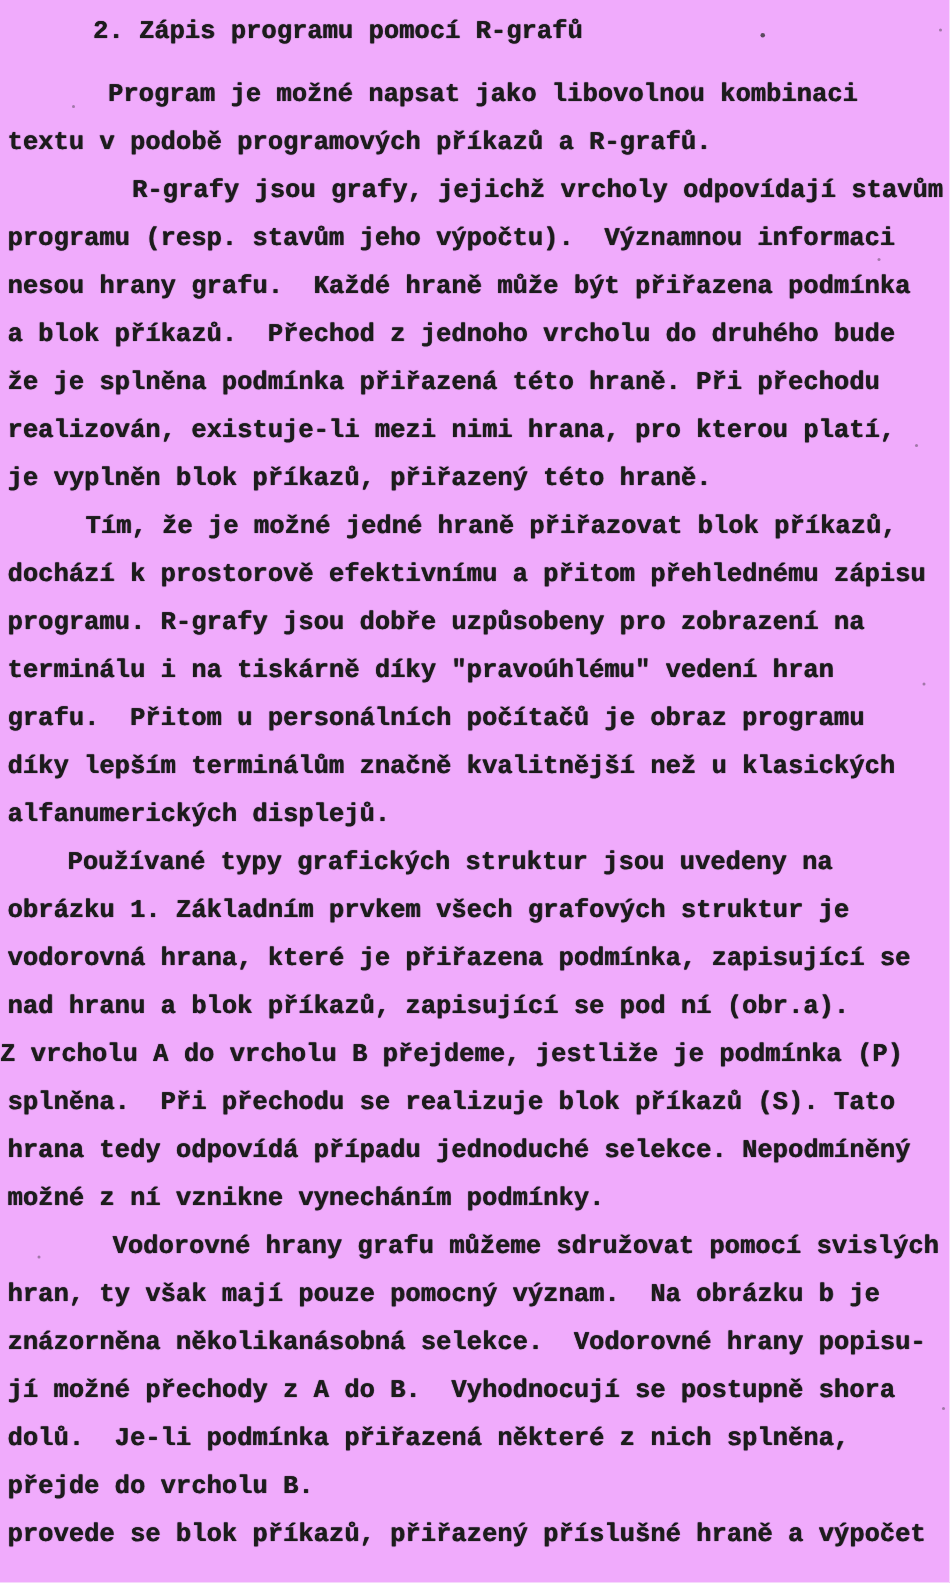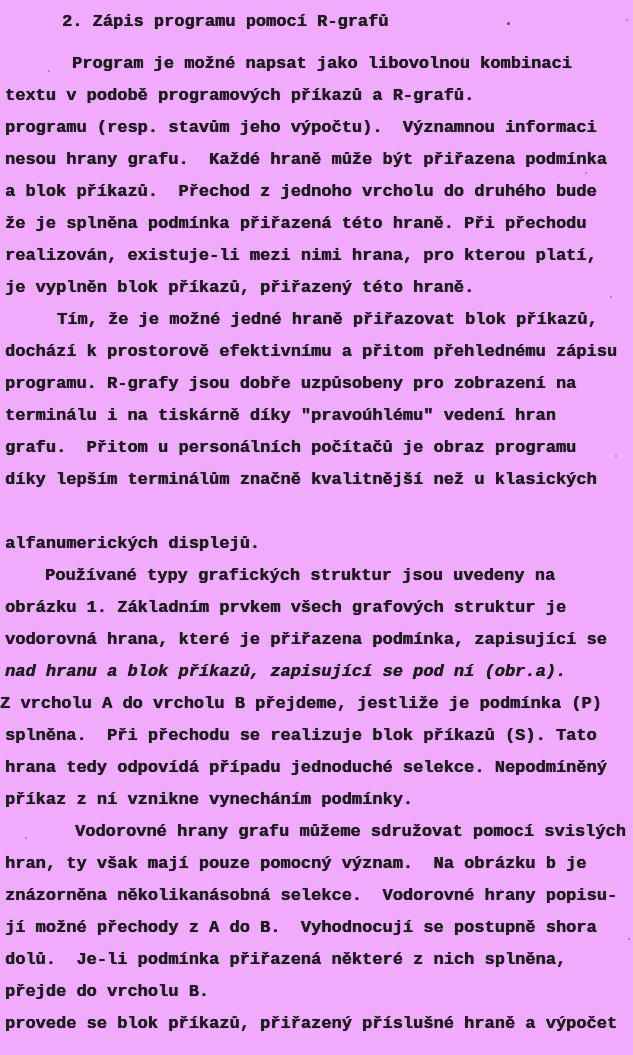--- a/index.html
+++ b/index.html
@@ -38,41 +38,42 @@
   .speck.faint { opacity: 0.4; width: 2px; height: 2px; }
 </style>
 </head>
 <body>
 
 <div id="page">
   <div>
       <div class="line" style="padding-left: 62px;">2. Zápis programu pomocí R-grafů</div>
       <div class="line" style="padding-left: 72px; margin-top: 10px;">Program je možné napsat jako libovolnou kombinaci</div>
       <div class="line" style="padding-left: 5px;">textu v podobě programových příkazů a R-grafů.</div>
+      <div class="line" style="padding-left: 88px;">R-grafy jsou grafy, jejichž vrcholy odpovídají stavům</div>
       <div class="line" style="padding-left: 5px;">programu (resp. stavům jeho výpočtu).  Významnou informaci</div>
       <div class="line" style="padding-left: 5px;">nesou hrany grafu.  Každé hraně může být přiřazena podmínka</div>
       <div class="line" style="padding-left: 5px;">a blok příkazů.  Přechod z jednoho vrcholu do druhého bude</div>
       <div class="line" style="padding-left: 5px;">že je splněna podmínka přiřazená této hraně. Při přechodu</div>
       <div class="line" style="padding-left: 5px;">realizován, existuje-li mezi nimi hrana, pro kterou platí,</div>
       <div class="line" style="padding-left: 5px;">je vyplněn blok příkazů, přiřazený této hraně.</div>
       <div class="line" style="padding-left: 57px;">Tím, že je možné jedné hraně přiřazovat blok příkazů,</div>
       <div class="line" style="padding-left: 5px;">dochází k prostorově efektivnímu a přitom přehlednému zápisu</div>
       <div class="line" style="padding-left: 5px;">programu. R-grafy jsou dobře uzpůsobeny pro zobrazení na</div>
       <div class="line" style="padding-left: 5px;">terminálu i na tiskárně díky "pravoúhlému" vedení hran</div>
       <div class="line" style="padding-left: 5px;">grafu.  Přitom u personálních počítačů je obraz programu</div>
       <div class="line" style="padding-left: 5px;">díky lepším terminálům značně kvalitnější než u klasických</div>
-      <div class="line" style="padding-left: 5px; margin-top: 32px;">alfanumerických displejů.</div>
+      <div class="line" style="padding-left: 5px;">alfanumerických displejů.</div>
       <div class="line" style="padding-left: 45px;">Používané typy grafických struktur jsou uvedeny na</div>
       <div class="line" style="padding-left: 5px;">obrázku 1. Základním prvkem všech grafových struktur je</div>
       <div class="line" style="padding-left: 5px;">vodorovná hrana, které je přiřazena podmínka, zapisující se</div>
-      <div class="line" style="padding-left: 5px; font-style: italic;">nad hranu a blok příkazů, zapisující se pod ní (obr.a).</div>
+      <div class="line" style="padding-left: 5px;">nad hranu a blok příkazů, zapisující se pod ní (obr.a).</div>
       <div class="line" style="">Z vrcholu A do vrcholu B přejdeme, jestliže je podmínka (P)</div>
       <div class="line" style="padding-left: 5px;">splněna.  Při přechodu se realizuje blok příkazů (S). Tato</div>
       <div class="line" style="padding-left: 5px;">hrana tedy odpovídá případu jednoduché selekce. Nepodmíněný</div>
-      <div class="line" style="padding-left: 5px;">příkaz z ní vznikne vynecháním podmínky.</div>
+      <div class="line" style="padding-left: 5px;">možné z ní vznikne vynecháním podmínky.</div>
       <div class="line" style="padding-left: 75px;">Vodorovné hrany grafu můžeme sdružovat pomocí svislých</div>
       <div class="line" style="padding-left: 5px;">hran, ty však mají pouze pomocný význam.  Na obrázku b je</div>
       <div class="line" style="padding-left: 5px;">znázorněna několikanásobná selekce.  Vodorovné hrany popisu-</div>
       <div class="line" style="padding-left: 5px;">jí možné přechody z A do B.  Vyhodnocují se postupně shora</div>
       <div class="line" style="padding-left: 5px;">dolů.  Je-li podmínka přiřazená některé z nich splněna,</div>
       <div class="line" style="padding-left: 5px;">přejde do vrcholu B.</div>
       <div class="line" style="padding-left: 5px;">provede se blok příkazů, přiřazený příslušné hraně a výpočet</div>
     </div>
 
   <div class="speck" style="left:507px; top:22px;"></div>

